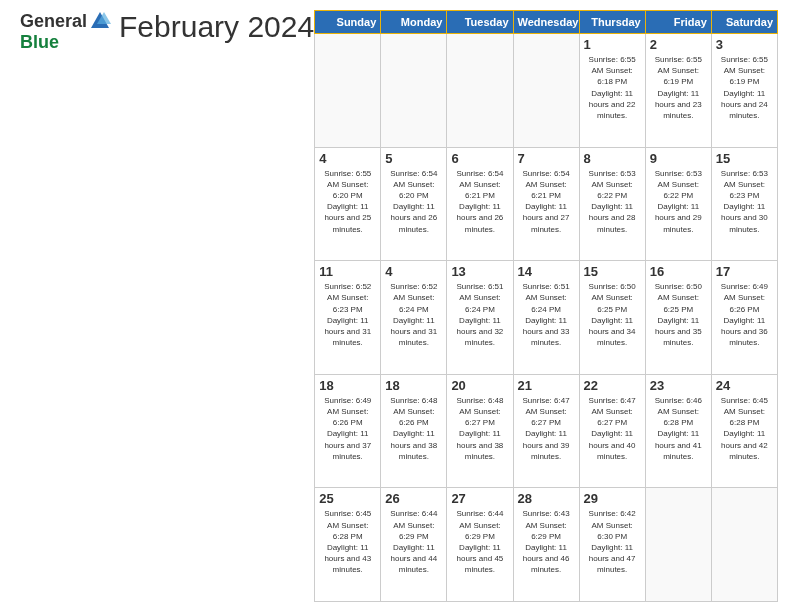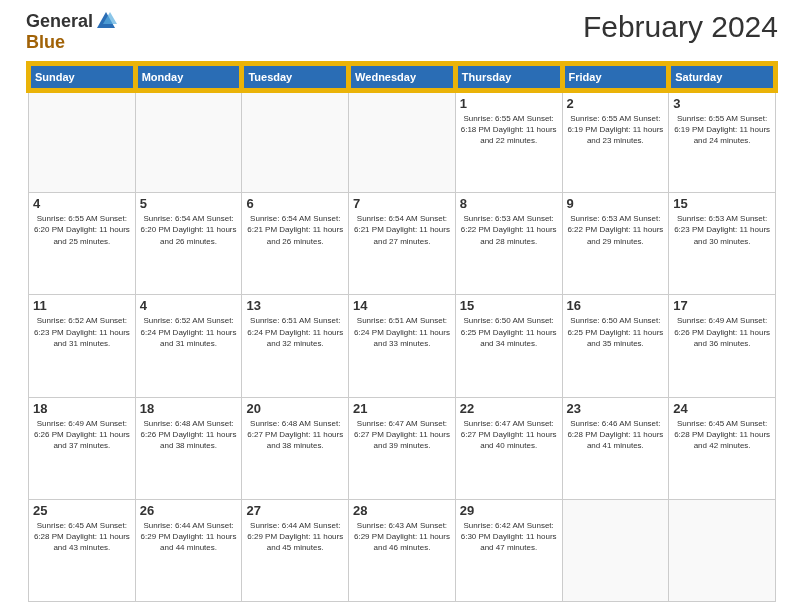--- a/index.html
+++ b/index.html
@@ -6,23 +6,23 @@
     body {
       font-family: Arial, sans-serif;
       background: #fff;
       width: 792px;
       height: 612px;
       overflow: hidden;
     }
     .page {
       width: 792px;
       height: 612px;
-      padding: 10px 14px 10px 26px;
+      padding: 10px 14px 10px 20px;
       display: flex;
-      flex-direction: column;
+      flex-direction: row;
     }
     .header {
       display: flex;
       justify-content: space-between;
       align-items: flex-start;
       margin-bottom: 8px;
     }
     .logo {
       display: flex;
       flex-direction: column;
@@ -33,21 +33,21 @@
       align-items: center;
     }
     .logo-general {
       font-size: 18px;
       font-weight: bold;
       color: #333;
     }
     .logo-blue {
       font-size: 18px;
       font-weight: bold;
-      color: #a16207;
+      color: #15803d;
     }
     .logo-icon {
       width: 22px;
       height: 22px;
       margin-left: 2px;
     }
     .title-section {
       text-align: right;
       margin-left: 8px;
     }
@@ -65,22 +65,22 @@
       border-collapse: collapse;
       width: 100%;
       table-layout: fixed;
     }
     .calendar th {
       background: #2a6db5;
       color: #fff;
       font-size: 11px;
       font-weight: bold;
       padding: 5px 4px;
-      border: 5px solid #eab308;
-      text-align: left;
+      border: 1px solid #eab308;
+      text-align: right;
     }
     .calendar td {
       border: 1px solid #ccc;
       vertical-align: top;
       padding: 3px 4px;
       font-size: 8.5px;
       color: #333;
       background: #fff;
       height: 88px;
     }

